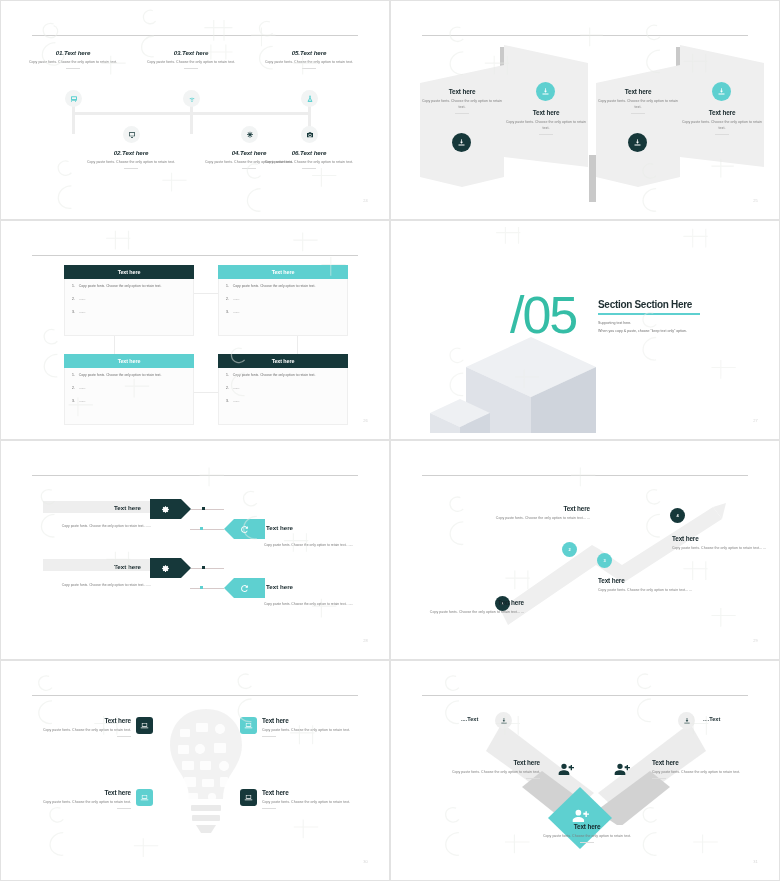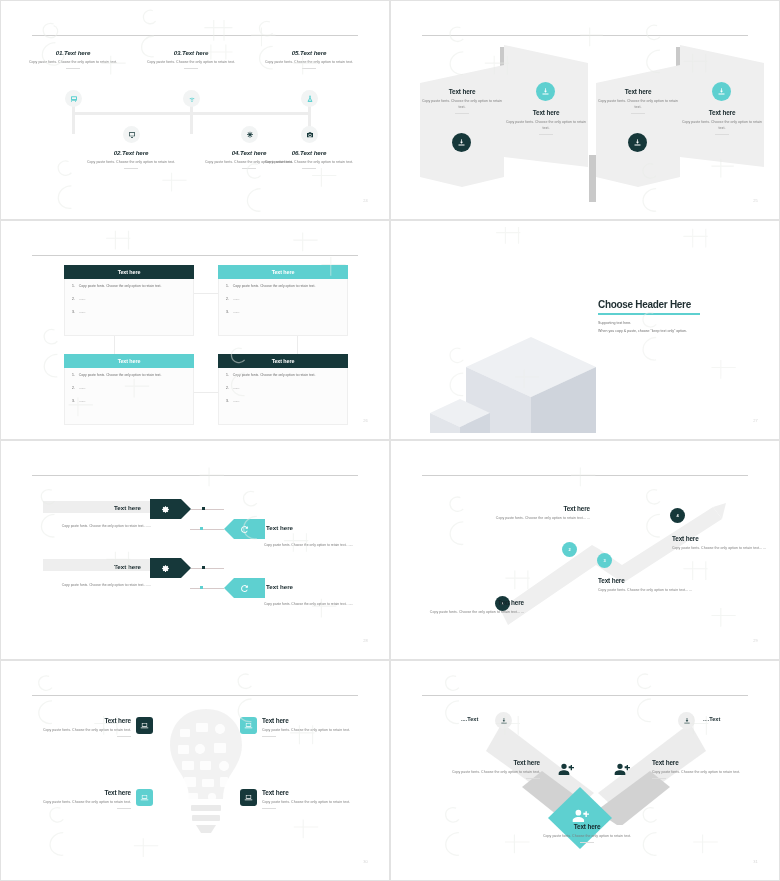--- a/index.html
+++ b/index.html
@@ -431,23 +431,24 @@
    <div class="slide-inner">
     <svg style="position:absolute;left:30px;top:102px;" width="170" height="115" viewBox="0 0 170 115">
       <path d="M36 38 L101 8 L166 38 L101 68 Z" fill="#eef0f3"></path>
       <path d="M36 38 L101 68 L101 140 L36 110 Z" fill="#dfe2e8"></path>
       <path d="M101 68 L166 38 L166 110 L101 140 Z" fill="#cfd4dc"></path>
       <path d="M0 84 L30 70 L60 84 L30 98 Z" fill="#eef0f3"></path>
       <path d="M0 84 L30 98 L30 150 L0 136 Z" fill="#e2e5ea"></path>
       <path d="M30 98 L60 84 L60 136 L30 150 Z" fill="#d2d7df"></path>
     </svg>
 
+    <div class="bignum" style="left:110px;top:62px;color:#35bda6;">/05</div>
 
     <div style="position:absolute;left:198px;top:72px;">
-      <div class="sect-title">Choose Header Here</div>
+      <div class="sect-title">Section Section Here</div>
       <div class="sect-rule" style="background:#5ed0d0;"></div>
       <div class="sect-sub">Supporting text here.</div>
       <div class="sect-sub">When you copy &amp; paste, choose "keep text only" option.</div>
     </div>
 
     <div class="pageno">27</div>
     <div class="wm">
       <svg viewBox="0 0 390 220">
         <g fill="none" stroke="#eceeeb" stroke-width="1.4">
           <path d="M62 130c-6-2-12 2-11 8 1 7 10 9 14 4m0 14c-8 0-14 6-14 13s7 12 14 11"></path>

